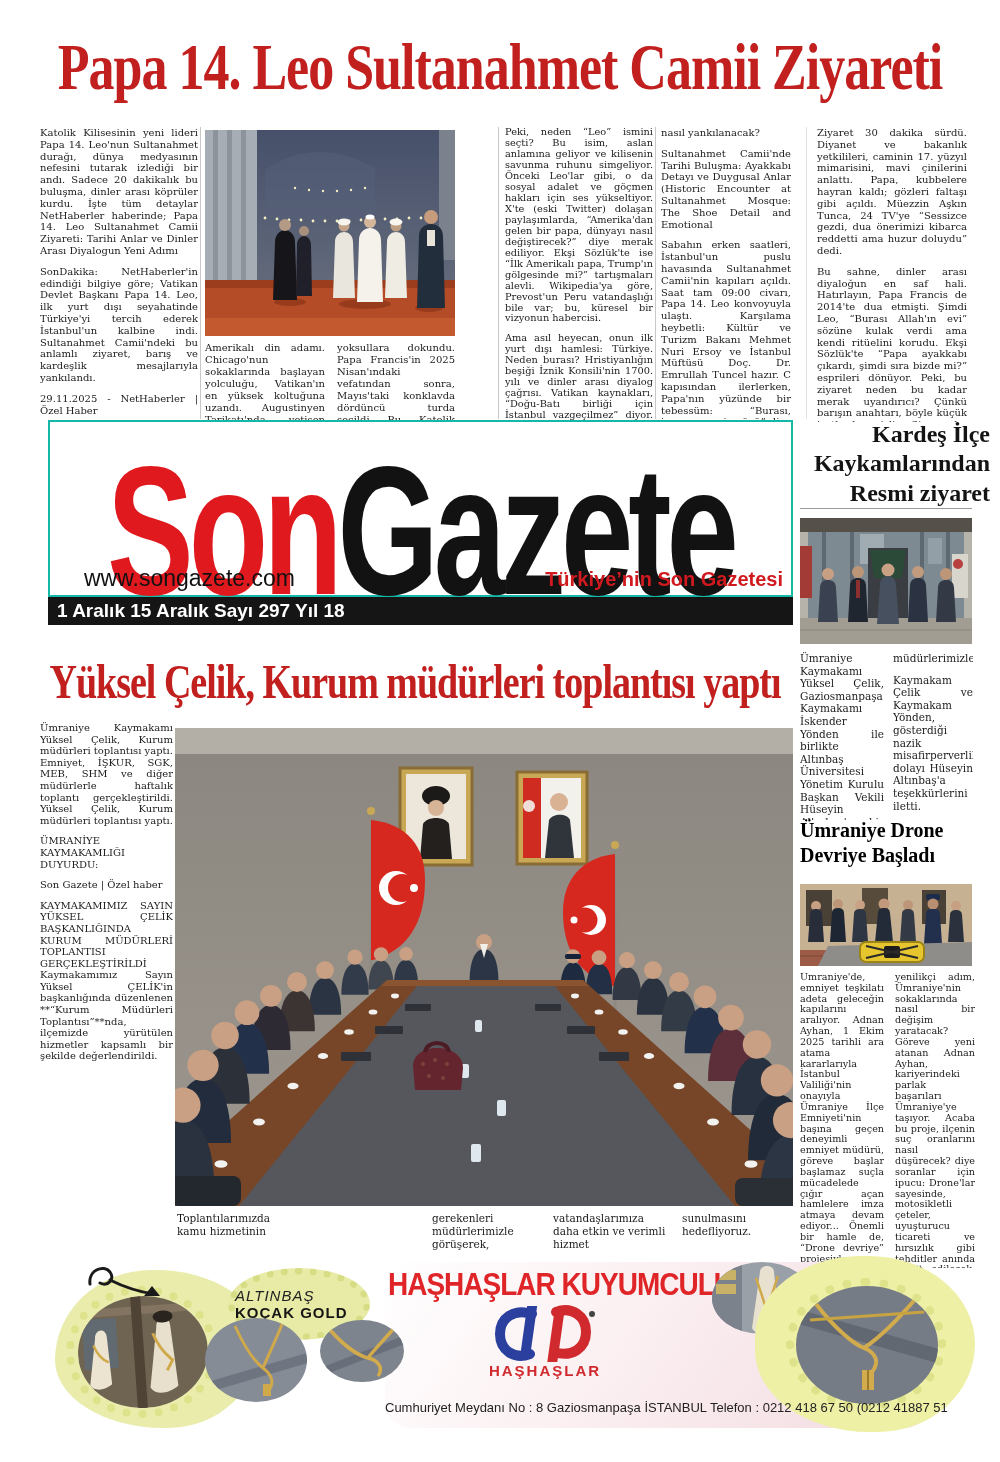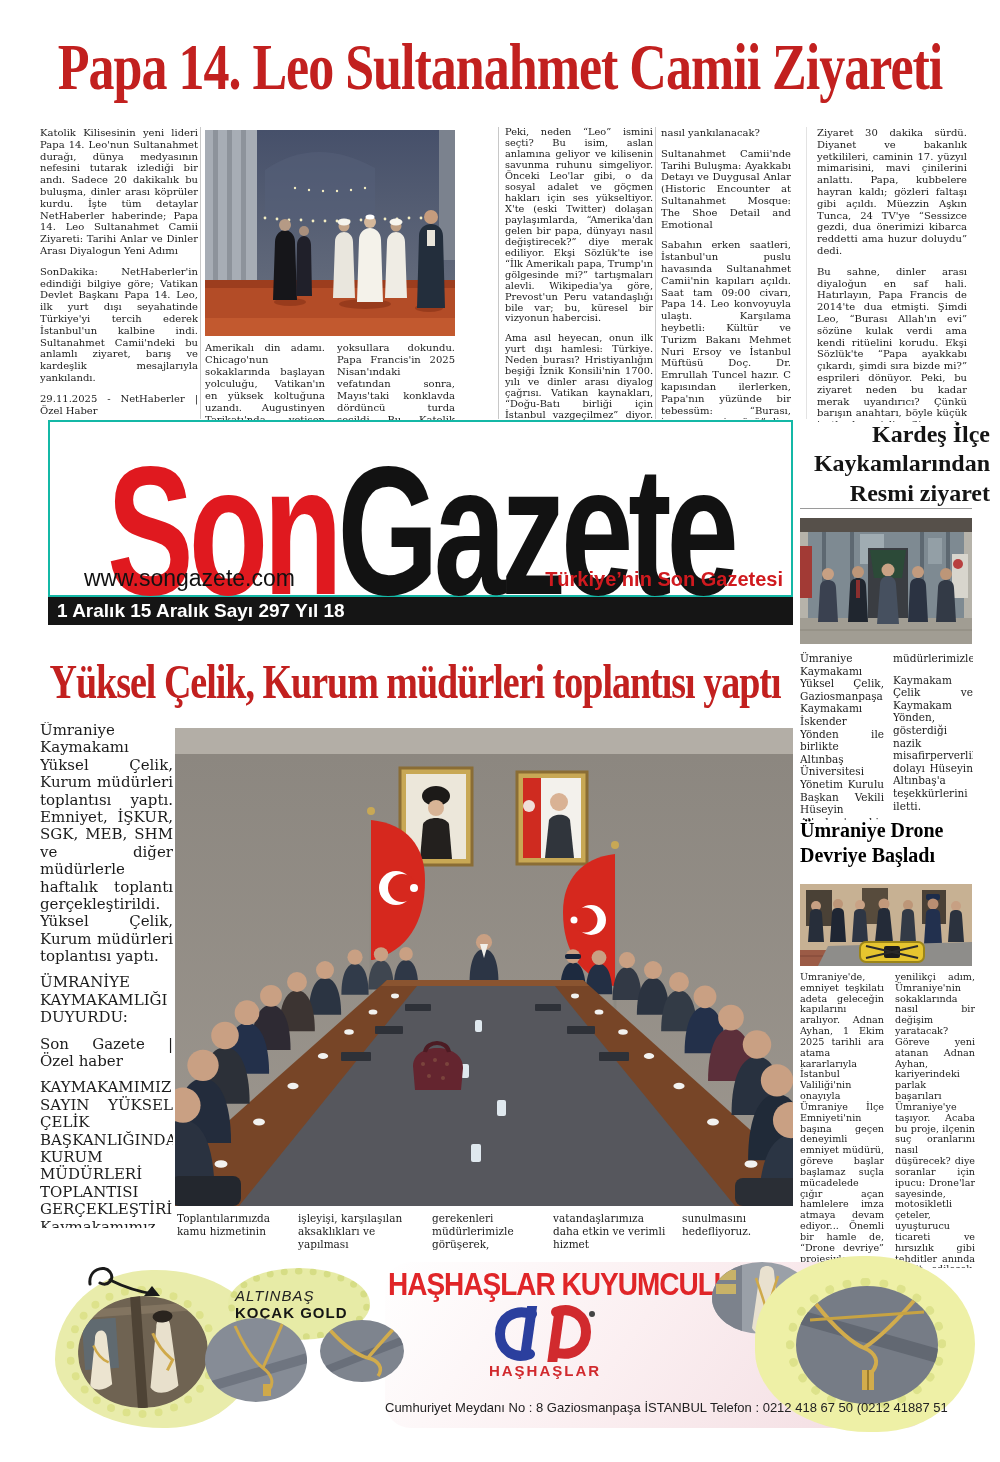--- a/index.html
+++ b/index.html
@@ -49,21 +49,21 @@
   
   .kardes-h { position:absolute; left:812px; top:420px; width:178px; font-family:"Liberation Serif", serif;
               font-weight:bold; font-size:24px; line-height:1.22; color:#141414;text-align:right; }
   .kardes-rule { position:absolute; left:800px; top:508px; width:172px; border-top:1px solid #9a9a9a; }
   .rtxt { position:absolute; font-size:10.5px; line-height:1.2; text-align:justify; overflow:hidden; }
   .rtxt p { margin:0 0 9px 0; }
   .drone-h { position:absolute; left:800px; top:818px; width:178px; font-family:"Liberation Serif", serif;
              font-weight:bold; font-size:20px; line-height:1.25; color:#000000; }
 
   
-  .a2left { left:40px; top:722px; width:133px; height:506px; font-size:15px; line-height:1.16; }
+  .a2left { left:40px; top:722px; width:133px; height:506px; font-size:10px; line-height:1.16; }
   .cap2 { position:absolute; top:1212px; height:52px; font-size:10.5px; line-height:1.25; text-align:left; overflow:hidden; }
 
   
   .ad-panel { position:absolute; left:385px; top:1262px; width:545px; height:166px; border-radius:26px;
               background:linear-gradient(125deg,#ffffff 0%,#fbeff1 45%,#f2dbe0 100%); }
   .ad-title { position:absolute; left:388px; top:1266px; width:320px; text-align:center;
               font-family:"Liberation Sans", sans-serif; font-weight:bold; font-size:28px; color:#e02528;
               letter-spacing:-1px; transform:scaleY(1.15); transform-origin:center top; white-space:nowrap; }
   .ad-address { position:absolute; left:385px; top:1400px; width:545px; text-align:center;
                 font-family:"Liberation Sans", sans-serif; font-size:13px; color:#222; white-space:nowrap; }
@@ -360,21 +360,20 @@
       <use href="#psn" transform="translate(530,294) scale(1.2)" style="--suit:#23304a"></use>
       <use href="#psn" transform="translate(556,318) scale(1.35)" style="--suit:#5c2f3a"></use>
       <use href="#psn" transform="translate(582,348) scale(1.5)" style="--suit:#28313f"></use>
       <use href="#psn" transform="translate(602,388) scale(1.7)" style="--suit:#202a38"></use>
       <use href="#psn" transform="translate(616,432) scale(1.9)" style="--suit:#2b3544"></use>
       <rect x="560" y="450" width="70" height="28" rx="8" fill="#2a2e35"></rect>
     </svg>
   </div>
 
   <div class="cap2" style="left:177px;width:106px">Toplantılarımızda kamu hizmetinin</div>
-  <div class="cap2" style="left:298px;width:120px">işleyişi, karşılaşılan aksaklıkları ve yapılması</div>
   <div class="cap2" style="left:432px;width:104px">gerekenleri müdürlerimizle görüşerek,</div>
   <div class="cap2" style="left:553px;width:120px">vatandaşlarımıza daha etkin ve verimli hizmet</div>
   <div class="cap2" style="left:682px;width:100px">sunulmasını hedefliyoruz.</div>
 
   <div class="drone-h">Ümraniye Drone Devriye Başladı</div>
 
   <div class="ph" style="left:800px;top:884px;width:172px;height:82px">
     <svg width="172" height="82" viewBox="0 0 172 82">
       <rect width="172" height="82" fill="#c7b193"></rect>
       <rect x="6" y="6" width="26" height="36" fill="#4a4136"></rect>

